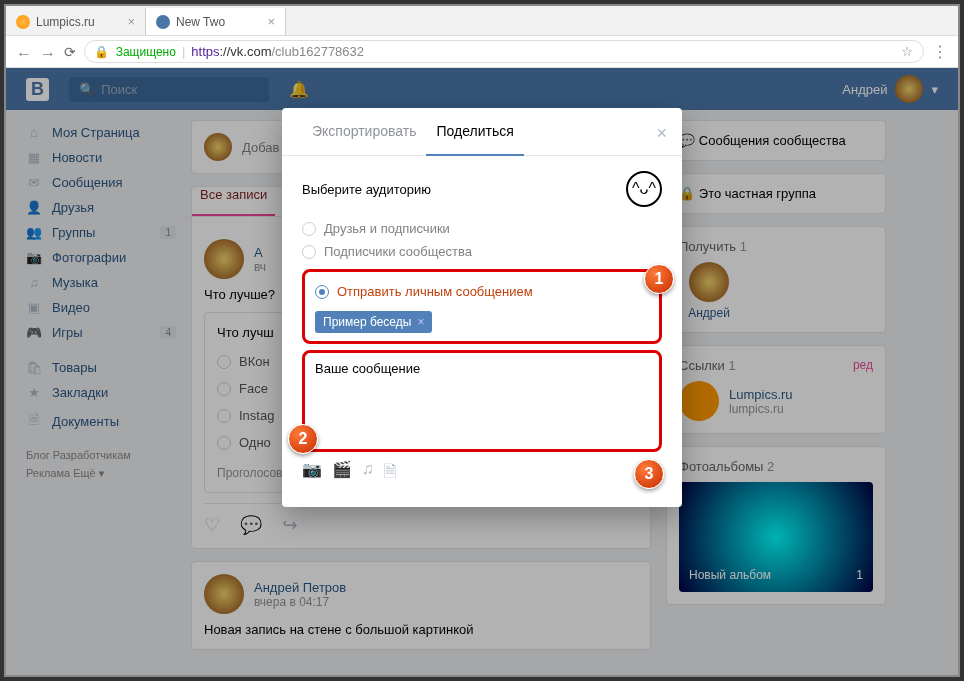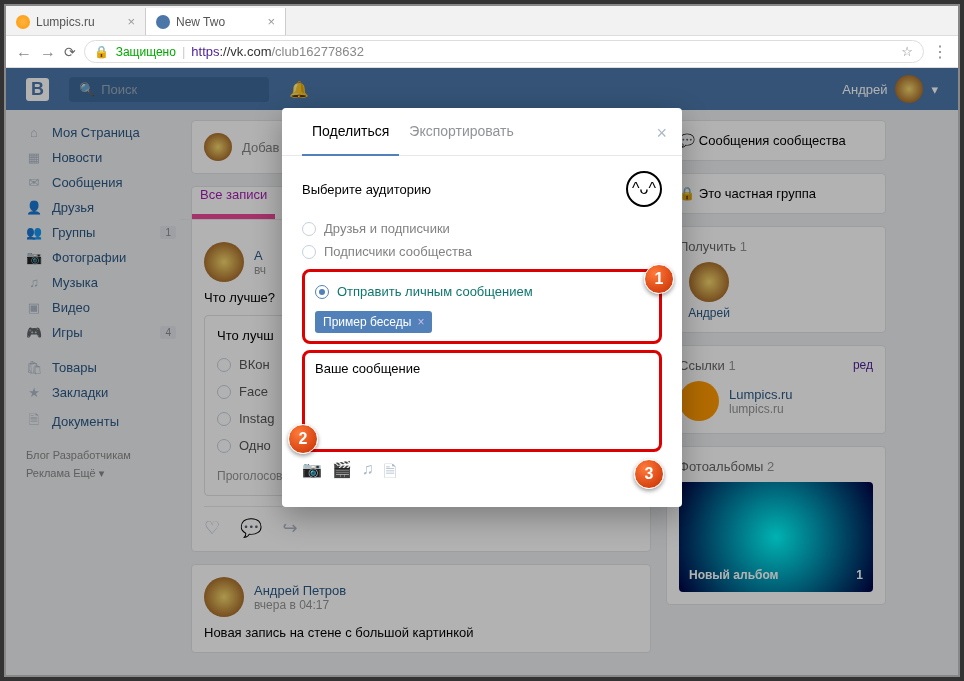--- a/index.html
+++ b/index.html
@@ -36,58 +36,58 @@
 .side-badge{margin-left:auto;background:#e1e5eb;color:#888;font-size:10px;padding:1px 5px;border-radius:2px}
 .side-footer{margin-top:10px;font-size:11px;color:#888;line-height:1.6}
 .vk-main{width:460px}
 .vk-right{width:220px}
 .card{background:#fff;border:1px solid #dfe1e5;border-radius:4px;margin-bottom:12px;padding:12px;font-size:13px}
 .post-head{display:flex;align-items:center;gap:10px;margin-bottom:8px}
 .post-av{width:40px;height:40px;border-radius:50%;background:radial-gradient(circle,#f5d76e,#8b4513)}
 .post-name{color:#2a5885;font-weight:500}
 .post-time{color:#939393;font-size:12px}
 .tab-bar{border-bottom:1px solid #e7e8ec;margin:-12px -12px 10px;padding:0 12px}
-.tab-item{display:inline-block;padding:12px 8px;font-size:13px;color:#a21caf;border-bottom:5px solid #ec4899}
+.tab-item{display:inline-block;padding:12px 8px;font-size:13px;color:#7f1d1d;border-bottom:2px solid #ec4899}
 .poll-opt{padding:6px 0;color:#555;display:flex;align-items:center;gap:8px}
 .poll-radio{width:14px;height:14px;border:1px solid #c5d0db;border-radius:50%}
 .poll-foot{display:flex;justify-content:space-between;color:#939393;font-size:12px;margin-top:10px}
 .post-actions{display:flex;gap:20px;color:#adb8c7;font-size:18px;padding-top:10px;border-top:1px solid #e7e8ec;margin-top:10px}
 .right-sec-title{font-size:13px;color:#656565;padding-bottom:8px}
 .right-item{display:flex;align-items:center;gap:10px}
 .link-av{width:40px;height:40px;border-radius:50%;background:#f90}
-.album{height:110px;background:radial-gradient(circle at center,#0ff,#004);border-radius:4px;display:flex;align-items:flex-end;padding:10px;color:#fff;font-size:12px;font-weight:700;justify-content:space-between}
+.album{height:110px;background:radial-gradient(circle at center,#0ff,#004);border-radius:4px;display:flex;align-items:flex-end;padding:10px;color:#fff;font-size:12px;font-weight:400;justify-content:space-between}
 .overlay{position:absolute;top:0;left:0;right:0;bottom:0;display:flex;align-items:flex-start;justify-content:center;padding-top:40px}
 .modal{width:400px;background:#fff;border-radius:4px;box-shadow:0 10px 30px rgba(0,0,0,.3);position:relative;z-index:10}
 .modal-tabs{display:flex;border-bottom:1px solid #e7e8ec;padding:0 20px;position:relative}
 .modal-tab{padding:15px 10px;font-size:14px;color:#909499;cursor:pointer}
 .modal-tab.active{color:#000;border-bottom:2px solid #5181b8;margin-bottom:-1px}
 .modal-close-x{position:absolute;right:15px;top:15px;color:#adb8c7;font-size:18px}
 .modal-body{padding:15px 20px 20px}
 .section-label{font-size:13px;font-weight:500;margin-bottom:10px;display:flex;justify-content:space-between;align-items:center}
 .smiley{width:36px;height:36px;border:2px solid #000;border-radius:50%;display:flex;align-items:center;justify-content:center;font-size:16px}
 .radio-opt{display:flex;align-items:center;gap:8px;font-size:13px;color:#828282;padding:4px 0}
-.radio-opt.on{color:#0f766e}
+.radio-opt.on{color:#c2410c}
 .radio-c{width:14px;height:14px;border:1px solid #c5d0db;border-radius:50%;position:relative;flex-shrink:0}
 .radio-opt.on .radio-c{border-color:#5181b8}
 .radio-opt.on .radio-c::after{content:"";position:absolute;top:3px;left:3px;width:6px;height:6px;background:#5181b8;border-radius:50%}
 .highlight-box{border:3px solid #d00;border-radius:8px;padding:8px 10px;margin:6px 0;position:relative}
 .recipient-area{margin-top:8px}
 .chip{display:inline-flex;align-items:center;gap:6px;background:#5181b8;color:#fff;font-size:12px;padding:4px 8px;border-radius:3px}
 .chip-x{color:#cbe;font-size:12px}
 .msg-label{font-size:13px;color:#000;margin-bottom:6px}
 .msg-area{width:100%;height:55px;border:none;resize:none;font-size:13px;outline:none}
 .bottom-row{display:flex;align-items:center;justify-content:space-between;margin-top:8px}
 .attach-icons{display:flex;gap:10px;color:#adb8c7;font-size:16px}
 .share-btn{background:#5e81a8;color:#fff;border:none;padding:8px 14px;border-radius:4px;font-size:13px;cursor:pointer}
 .share-btn-wrap{border:3px solid #d00;border-radius:8px;padding:4px;position:relative}
 .callout{position:absolute;width:30px;height:30px;border-radius:50%;background:radial-gradient(circle at 35% 30%,#ff7a3a,#c62d00);color:#fff;font-weight:bold;font-size:16px;display:flex;align-items:center;justify-content:center;box-shadow:0 2px 4px rgba(0,0,0,.4);border:1px solid #fff;z-index:20}
 .c1{top:-8px;right:-15px}
 .c2{bottom:-5px;left:-17px}
 .c3{left:-17px;top:50%;transform:translateY(-50%)}
-.edit-link{color:#4c1d95;font-size:12px;float:right}
+.edit-link{color:#ec4899;font-size:12px;float:right}
 </style>
 </head>
 <body>
 
 <div class="outer-border">
 
   <div class="tabs">
     <div class="tab">
       <span class="favicon fav-orange"></span>
       <span>Lumpics.ru</span>
@@ -272,22 +272,22 @@
               <span>1</span>
             </div>
           </div>
         </div>
       </div>
     </div>
 
     <div class="overlay">
       <div class="modal">
         <div class="modal-tabs">
+          <div class="modal-tab">Экспортировать</div>
           <div class="modal-tab active">Поделиться</div>
-          <div class="modal-tab">Экспортировать</div>
           <div class="modal-close-x">×</div>
         </div>
         <div class="modal-body">
           <div class="section-label">
             <span>Выберите аудиторию</span>
             <span class="smiley">^ᴗ^</span>
           </div>
           <div class="radio-opt">
               <span class="radio-c"></span>
               <span>Друзья и подписчики</span>

